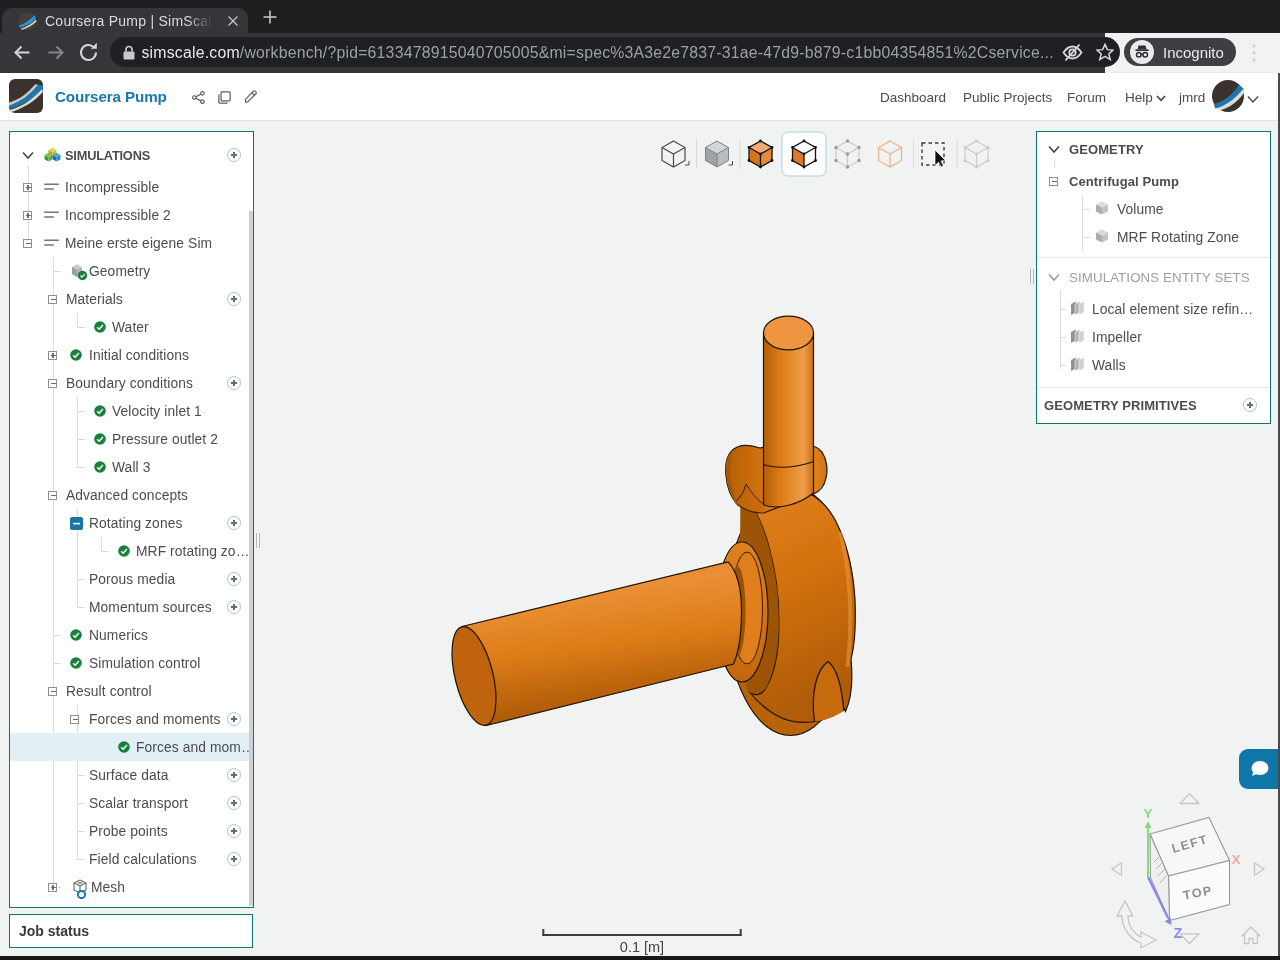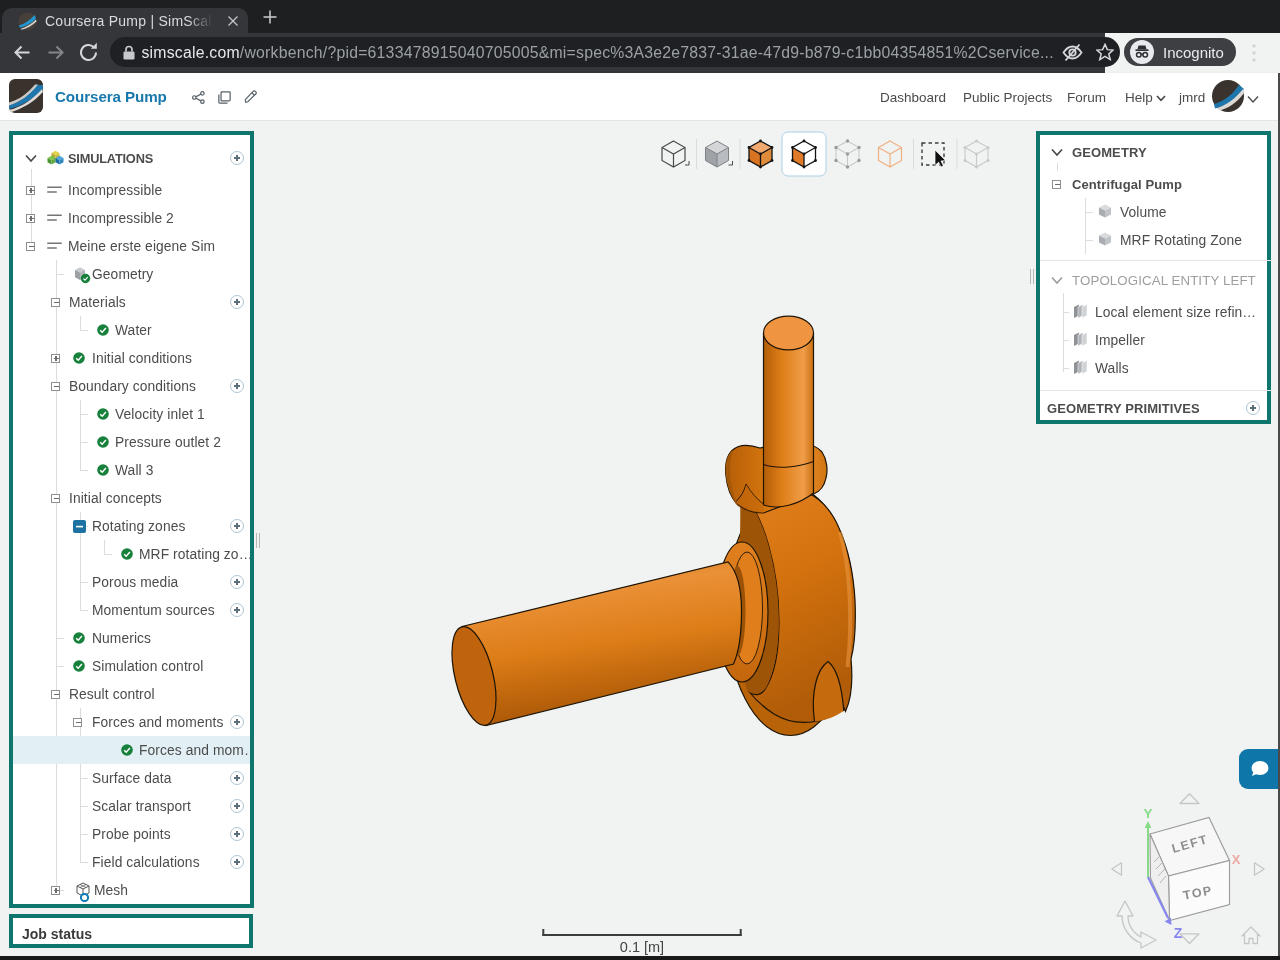--- a/index.html
+++ b/index.html
@@ -12,21 +12,21 @@
   #tabfade { position:absolute; left:185px; top:0; width:30px; height:25px; background:linear-gradient(90deg, rgba(53,54,58,0), #35363a 85%); }
   #toolbar { position:absolute; left:0; top:33px; width:1105px; height:40px; background:#35363a; }
   #urlpill { position:absolute; left:110px; top:4px; width:1010px; height:30px; border-radius:15px; background:#1f2023; }
   #urltext { position:absolute; left:31.5px; top:7px; font-size:15.8px; letter-spacing:0.22px; color:#9aa0a6; white-space:nowrap; width:915px; overflow:hidden; }
   #incog { position:absolute; left:1124px; top:5px; width:112px; height:28px; border-radius:14px; background:#3d3f43; }
   #incog span { position:absolute; left:39px; top:5.5px; font-size:15px; color:#e8eaed; }
   #header { position:absolute; left:0; top:73px; width:1280px; height:48px; background:#fff; border-bottom:1px solid #e4e4e4; box-shadow:0 1px 4px rgba(0,0,0,0.07); }
   #ptitle { position:absolute; left:55px; top:15px; font-size:15.2px; font-weight:bold; color:#1878ab; letter-spacing:-0.1px; }
   .nav { position:absolute; top:17px; font-size:13.5px; color:#4b4b4b; }
   #main { position:absolute; left:0; top:121px; width:1280px; height:835px; background:#f1f2f2; }
-  .card { position:absolute; background:#fff; border:4px solid #0f766e; }
+  .card { position:absolute; background:#fff; border:1px solid #0f766e; }
   .trow { position:absolute; left:0; width:243px; height:28px; }
   .trow .txt { position:absolute; top:6.5px; font-size:13.8px; letter-spacing:0.1px; color:#4c4c4c; white-space:nowrap; }
   .bold { font-weight:bold; color:#3f3f3f; }
   .tline { position:absolute; background:#dcdcdc; }
   .toggle { position:absolute; width:9px; height:9px; border:1px solid #8f8f8f; background:#fff; }
   .pluscirc { position:absolute; width:14px; height:14px; border-radius:50%; border:1px solid #aec5d2; background:#fff; }
   .pluscirc:before { content:""; position:absolute; left:3px; top:5.4px; width:6px; height:1.2px; background:#5d6f7a; }
   .pluscirc:after { content:""; position:absolute; left:5.4px; top:3px; width:1.2px; height:6px; background:#5d6f7a; }
   .hl { position:absolute; left:-1px; width:244px; height:28px; background:#e2f0f6; }
   .divider { position:absolute; left:0; width:233px; height:1px; background:#e6e6e6; }
@@ -428,21 +428,21 @@
         <svg class="abs" style="left:84px;top:8px" width="12" height="12" viewBox="0 0 12 12">
           <circle cx="6" cy="6" r="5.8" fill="#17813c"></circle>
           <path d="M3.2 6.2 L5.2 8.2 L8.9 4.1" fill="none" stroke="#fff" stroke-width="1.5"></path>
         </svg>
         <div class="txt" style="left:102px">Wall 3</div>
       </div>
 <div class="trow" style="top:349px">
         <div class="toggle" style="left:38px;top:9.5px">
           <span style="position:absolute;left:1.5px;top:3.4px;width:5px;height:1.1px;background:#6d6d6d"></span>
         </div>
-        <div class="txt" style="left:56px">Initial concepts</div>
+        <div class="txt" style="left:56px">Advanced concepts</div>
       </div>
 <div class="trow" style="top:377px">
         <svg class="abs" style="left:60px;top:8px" width="13" height="13" viewBox="0 0 13 13">
           <rect width="13" height="13" rx="2" fill="#1c73a3"></rect>
           <rect x="3" y="5.8" width="7" height="1.6" fill="#fff"></rect>
         </svg>
         <div class="txt" style="left:79px">Rotating zones</div>
         <div class="pluscirc" style="left:217px;top:7px"></div>
       </div>
 <div class="trow" style="top:405px">
@@ -563,21 +563,21 @@
           <path d="M2 4.5 L8 7.5 L8 14.5 L2 11.5 Z" fill="#a9adb1"></path>
           <path d="M8 7.5 L14 4.5 L14 11.5 L8 14.5 Z" fill="#c0c4c7"></path>
         </svg>
         <div class="txt" style="left:80px">MRF Rotating Zone</div>
       </div>
 <div class="divider" style="top:124.5px"></div>
 <div class="trow" style="top:131px;width:233px">
 <svg class="abs" style="left:11px;top:10px" width="12" height="9" viewBox="0 0 12 9" fill="none" stroke="#9e9e9e" stroke-width="1.7">
           <polyline points="1,1.5 6,7 11,1.5"></polyline>
         </svg>
-<div class="txt" style="left:32px;color:#9e9e9e;font-size:13.3px;top:7px">TOPOLOGICAL ENTITY LEFT</div>
+<div class="txt" style="left:32px;color:#9e9e9e;font-size:13.3px;top:7px">SIMULATIONS ENTITY SETS</div>
       </div>
 <div class="tline" style="left:22.5px;top:158px;width:1px;height:79px"></div>
 <div class="tline" style="left:22.5px;top:177px;width:6px;height:1px"></div>
 <div class="tline" style="left:22.5px;top:205px;width:6px;height:1px"></div>
 <div class="tline" style="left:22.5px;top:233px;width:6px;height:1px"></div>
 <div class="trow" style="top:163px;width:233px">
         <svg class="abs" style="left:33px;top:6px" width="16" height="15" viewBox="0 0 16 15">
           <path d="M1 3 L6 0.5 L6 11.5 L1 14 Z" fill="#8f9397"></path>
           <path d="M5 3 L10 0.5 L10 11.5 L5 14 Z" fill="#b0b4b8" stroke="#fff" stroke-width="0.5"></path>
           <path d="M9 3 L14 0.5 L14 11.5 L9 14 Z" fill="#cfd2d5" stroke="#fff" stroke-width="0.5"></path>

